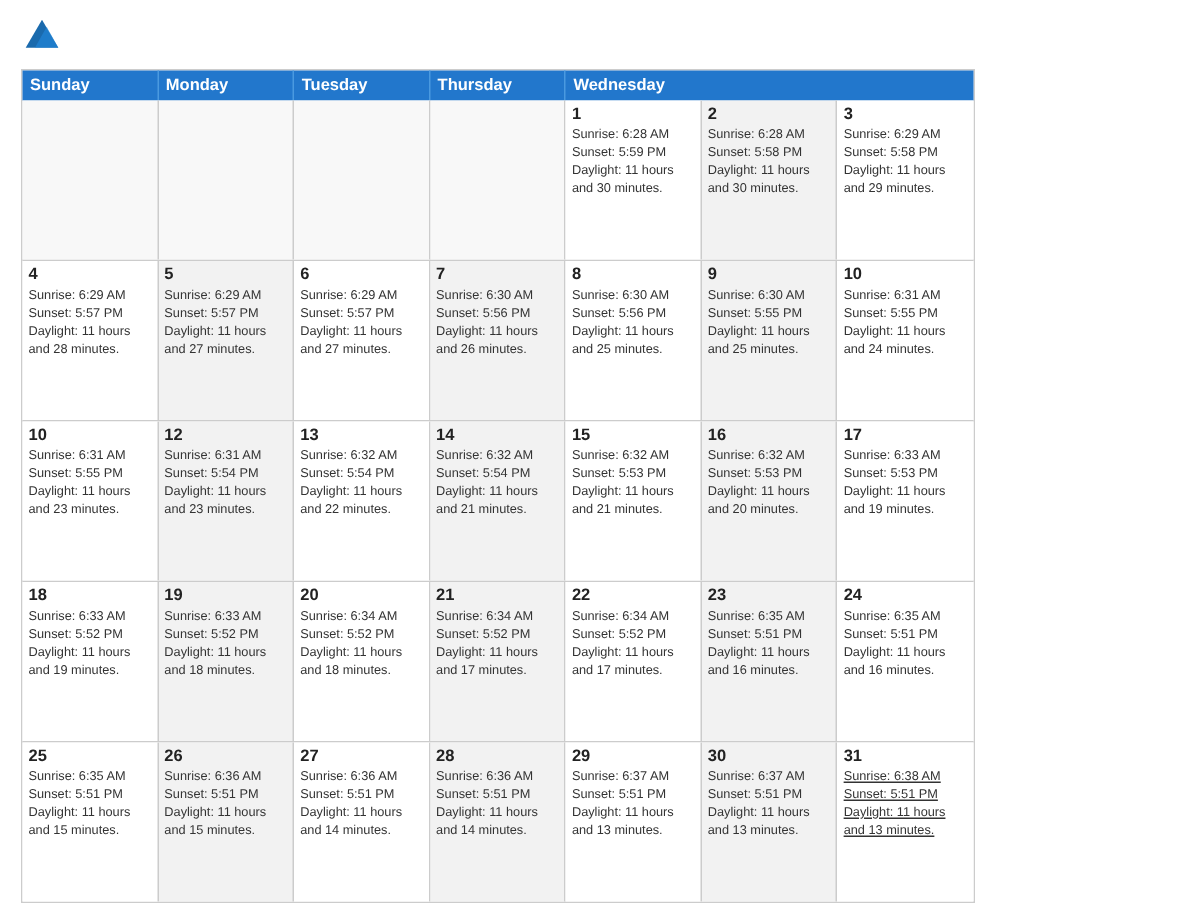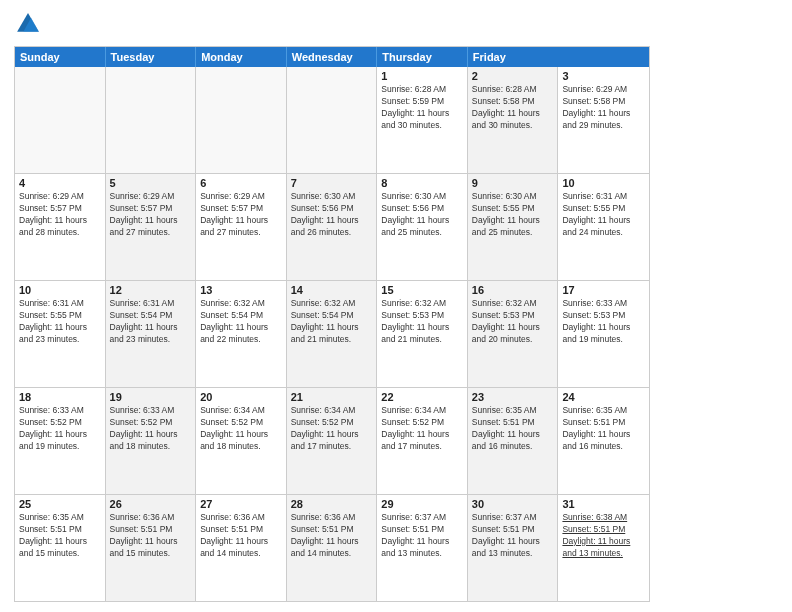--- a/index.html
+++ b/index.html
@@ -126,25 +126,24 @@
     </div>
     <div class="title-block">
       <h1></h1>
       <h2></h2>
     </div>
   </div>
 
   <div class="calendar">
     <div class="cal-header">
     <div class="cal-header-cell">Sunday</div>
+        <div class="cal-header-cell">Monday</div>
         <div class="cal-header-cell">Tuesday</div>
-        <div class="cal-header-cell">Monday</div>
+        <div class="cal-header-cell">Thursday</div>
         <div class="cal-header-cell">Wednesday</div>
-        <div class="cal-header-cell">Thursday</div>
-        <div class="cal-header-cell">Friday</div>
       </div>
     <div class="cal-body">
     <div class="cal-row">
           <div class="cal-cell empty"></div>
           <div class="cal-cell empty"></div>
           <div class="cal-cell empty"></div>
           <div class="cal-cell empty"></div>
           <div class="cal-cell">
             <div class="day-num">1</div>
             <div class="day-info" style="white-space: pre-line;">Sunrise: 6:28 AM

